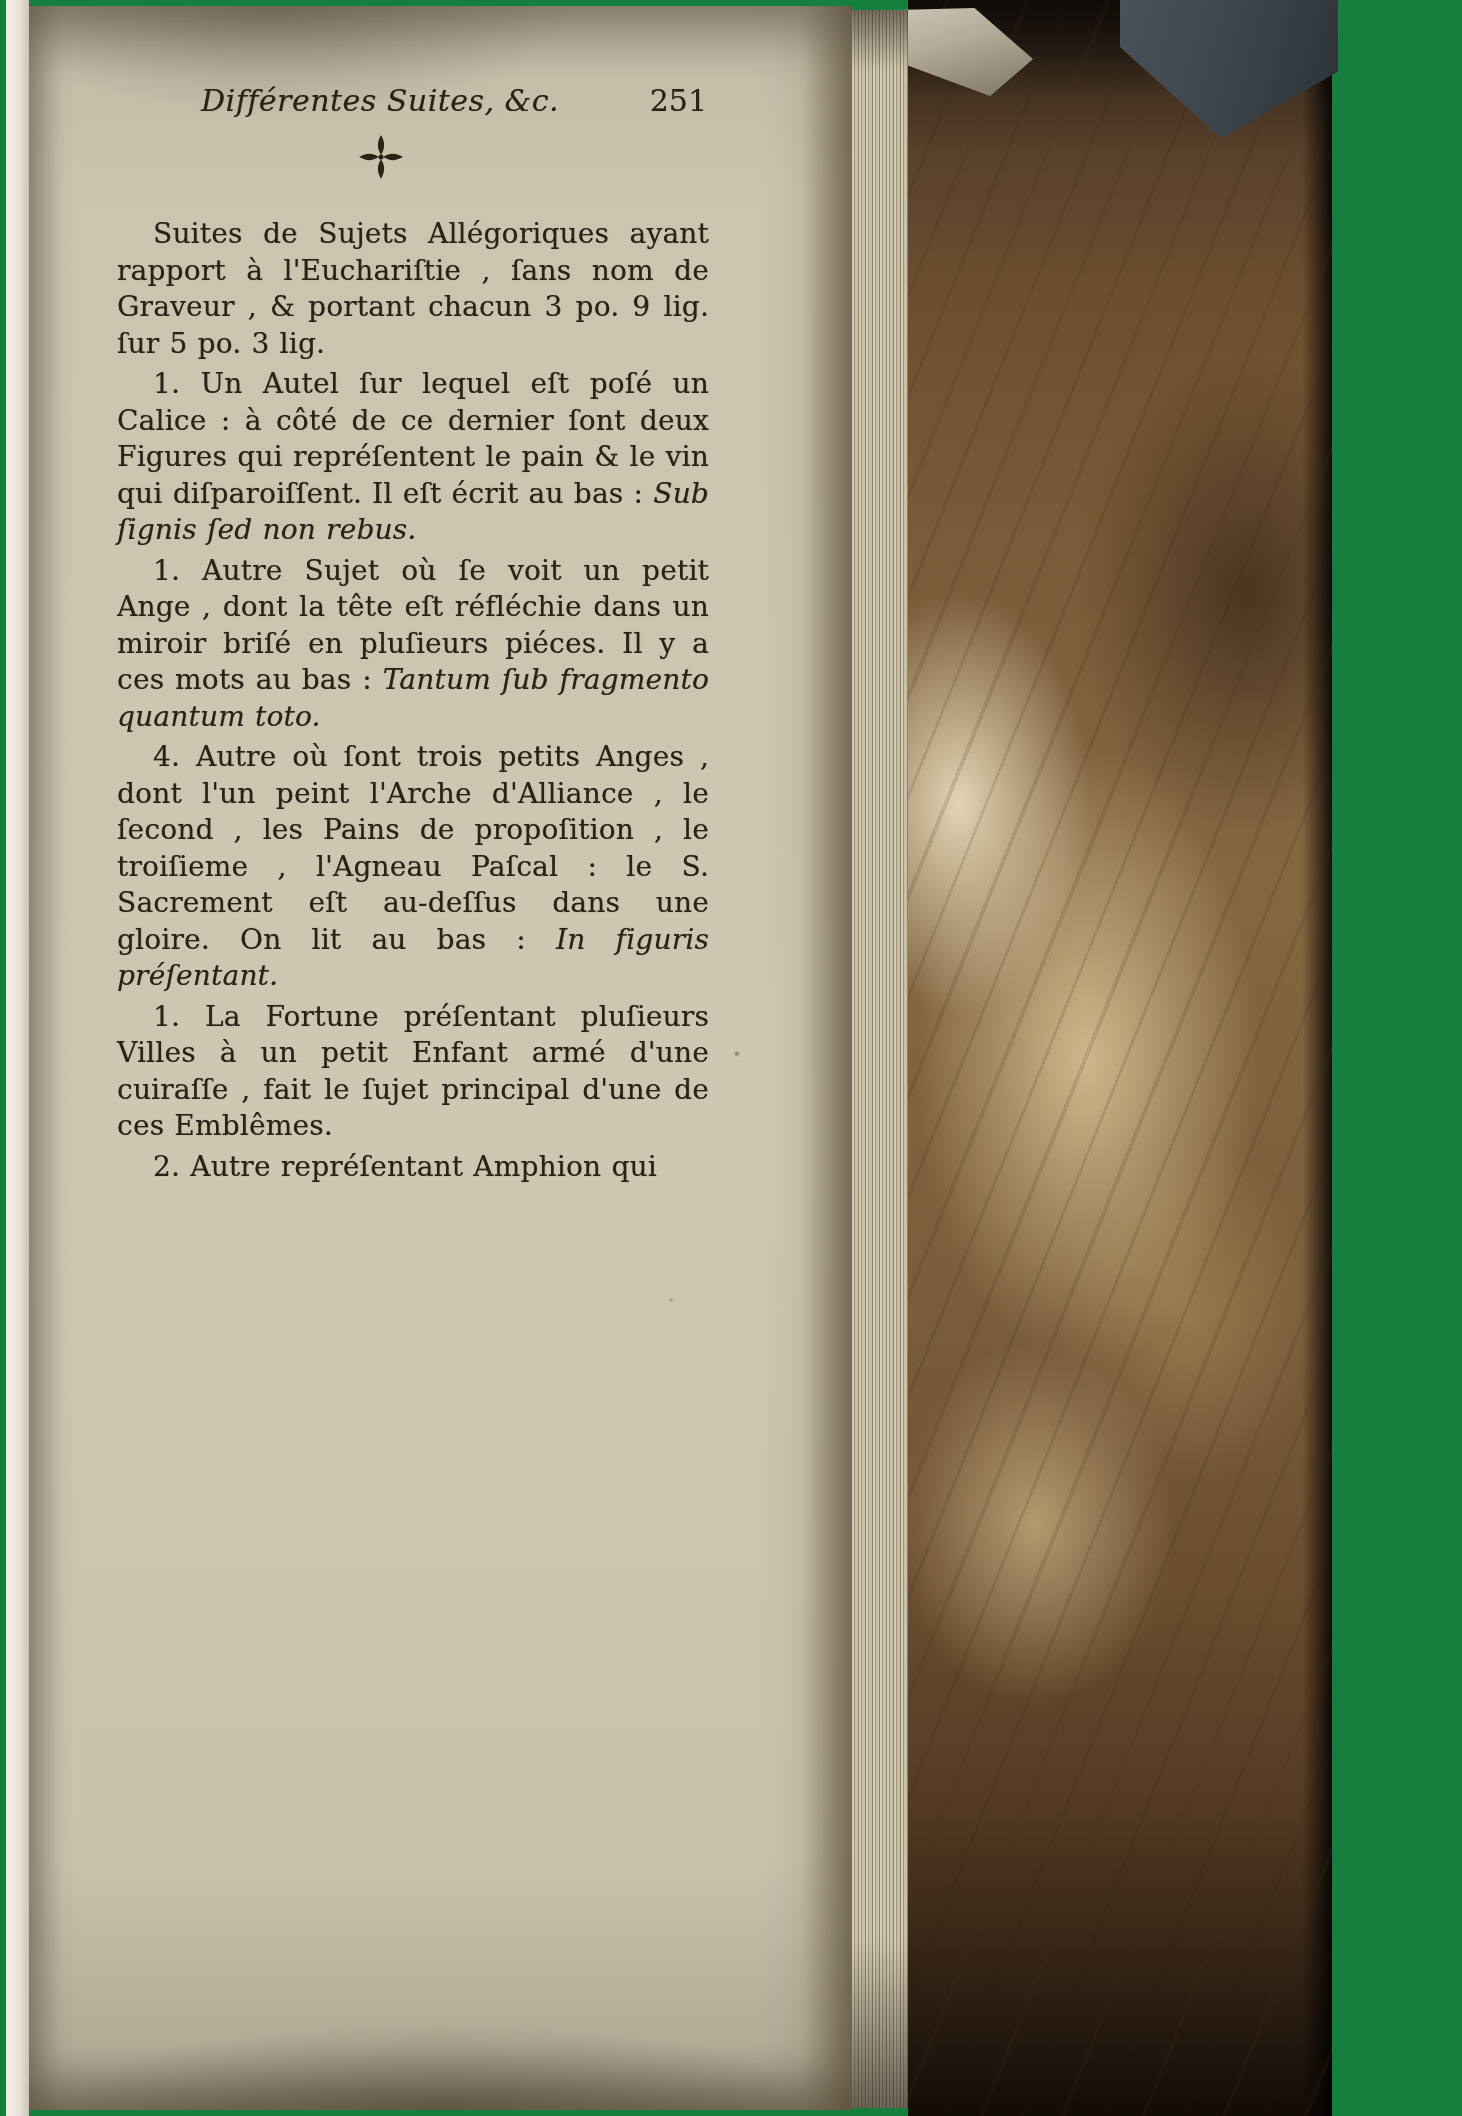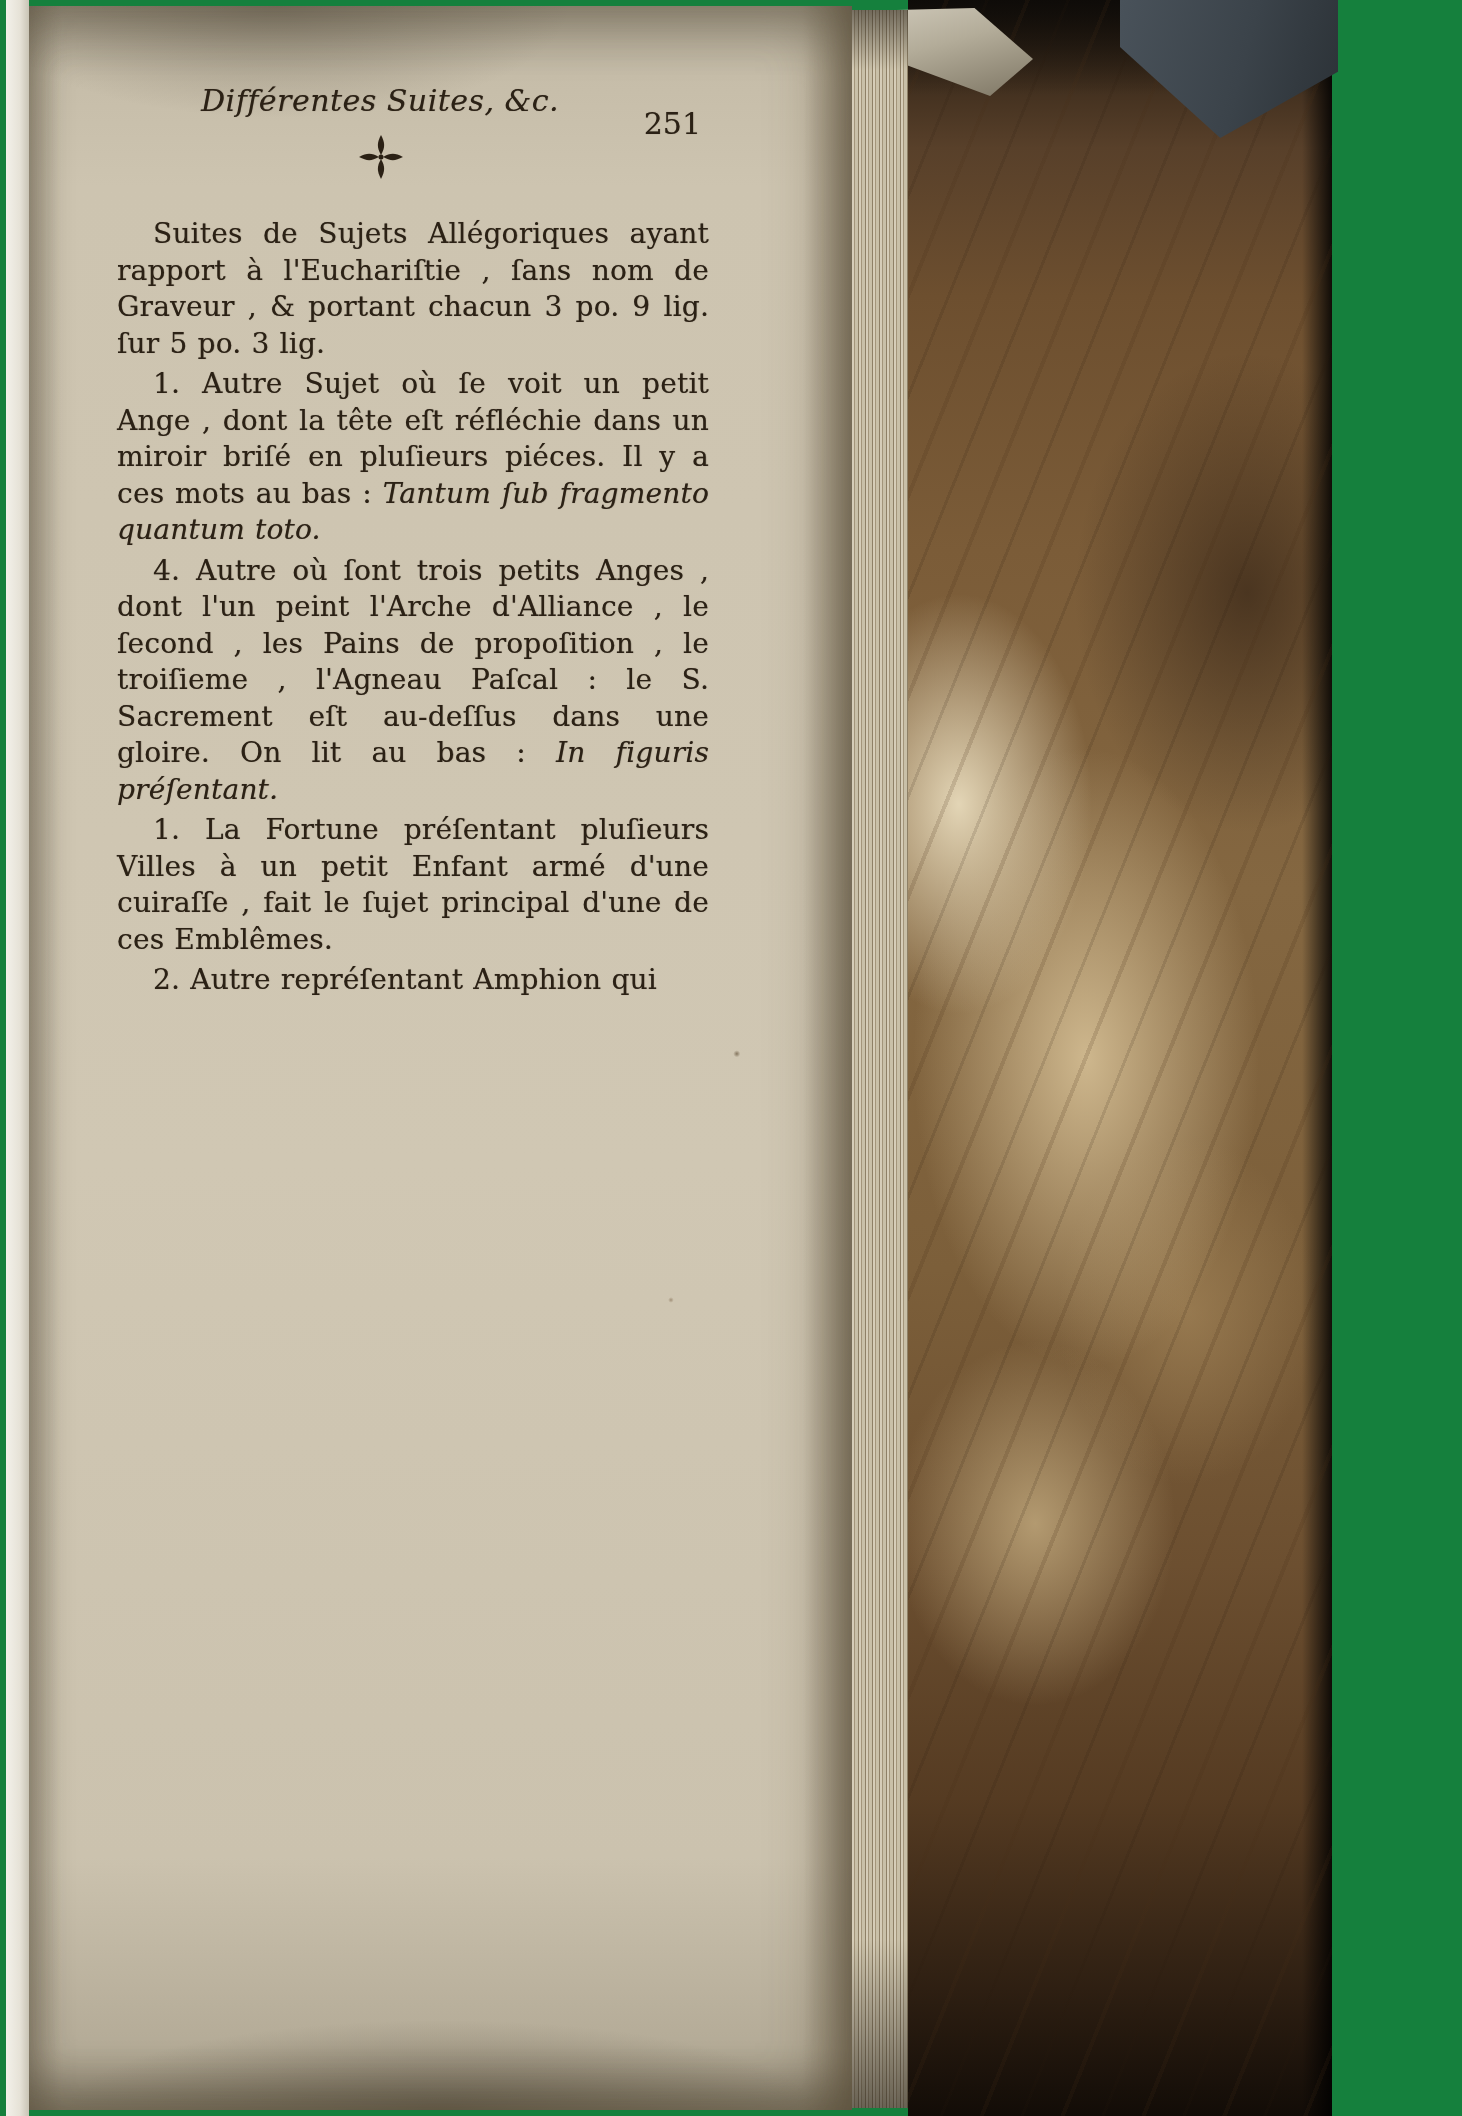--- a/index.html
+++ b/index.html
@@ -65,21 +65,21 @@
                 inset 0 28px 45px rgba(60,52,38,.25),
                 inset 0 -26px 40px rgba(60,52,38,.3);
   }
   .text-col{
     position:absolute;left:84px;top:78px;width:600px;
     color:#2b2115;
     text-shadow:0.3px 0.3px 0.7px rgba(43,33,21,.5);
   }
   .running-header{position:relative;height:46px;font-size:30px;line-height:34px;}
   .rh-title{position:absolute;left:88px;font-style:italic;letter-spacing:.5px;}
-  .rh-page{position:absolute;right:12px;font-style:normal;margin-top:23px;}
+  .rh-page{position:absolute;right:6px;font-style:normal;}
   .ornament{height:78px;text-align:center;padding-top:4px;}
   .ornament svg{transform:translateX(-32px);}
   .body-par{
     margin:4px;font-size:28px;line-height:36.5px;
     text-align:justify;text-indent:36px;
     letter-spacing:.2px;word-spacing:1px;
   }
   .body-par i{font-style:italic;}
 </style>
 </head>
@@ -108,20 +108,21 @@
             <path d="M22 43 C26 35.5 26 31 22 24 C18 31 18 35.5 22 43 Z"></path>
             <path d="M1 22 C8.5 18 13 18 20 22 C13 26 8.5 26 1 22 Z"></path>
             <path d="M43 22 C35.5 26 31 26 24 22 C31 18 35.5 18 43 22 Z"></path>
             <circle cx="22" cy="22" r="2.4"></circle>
           </g>
         </svg>
       </div>
 
       <p class="body-par"><span>Suites de Sujets Allégoriques ayant rapport à l'Euchariſtie , ſans nom de Graveur , &amp; portant chacun 3 po. 9 lig. ſur 5 po. 3 lig.</span><i></i></p>
 
+      <p class="body-par"><span>1. Un Autel ſur lequel eſt poſé un Calice : à côté de ce dernier ſont deux Figures qui repréſentent le pain &amp; le vin qui diſparoiſſent. Il eſt écrit au bas : </span><i>Sub ſignis ſed non rebus.</i></p>
 
       <p class="body-par"><span>1. Autre Sujet où ſe voit un petit Ange , dont la tête eſt réfléchie dans un miroir briſé en pluſieurs piéces. Il y a ces mots au bas : </span><i>Tantum ſub fragmento quantum toto.</i></p>
 
 
       <p class="body-par"><span>4. Autre où ſont trois petits Anges , dont l'un peint l'Arche d'Alliance , le ſecond , les Pains de propoſition , le troiſieme , l'Agneau Paſcal : le S. Sacrement eſt au-deſſus dans une gloire. On lit au bas : </span><i>In figuris préſentant.</i></p>
 
 
       <p class="body-par"><span>1. La Fortune préſentant pluſieurs Villes à un petit Enfant armé d'une cuiraſſe , fait le ſujet principal d'une de ces Emblêmes.</span><i></i></p>
 
       <p class="body-par"><span>2. Autre repréſentant Amphion qui</span><i></i></p>

